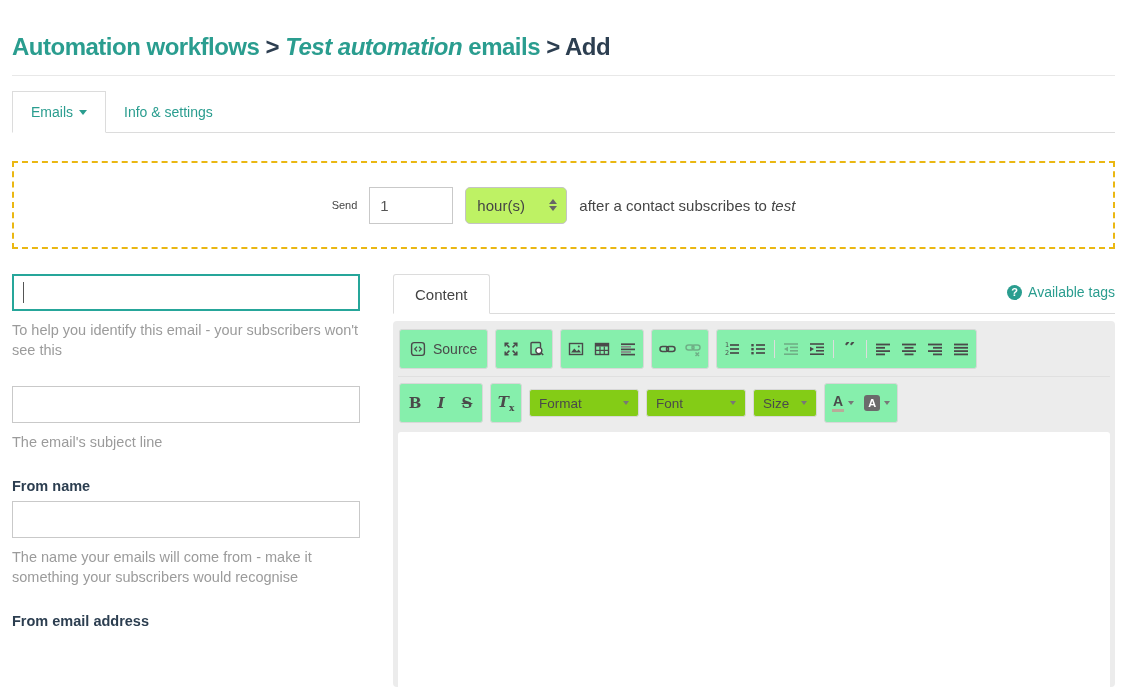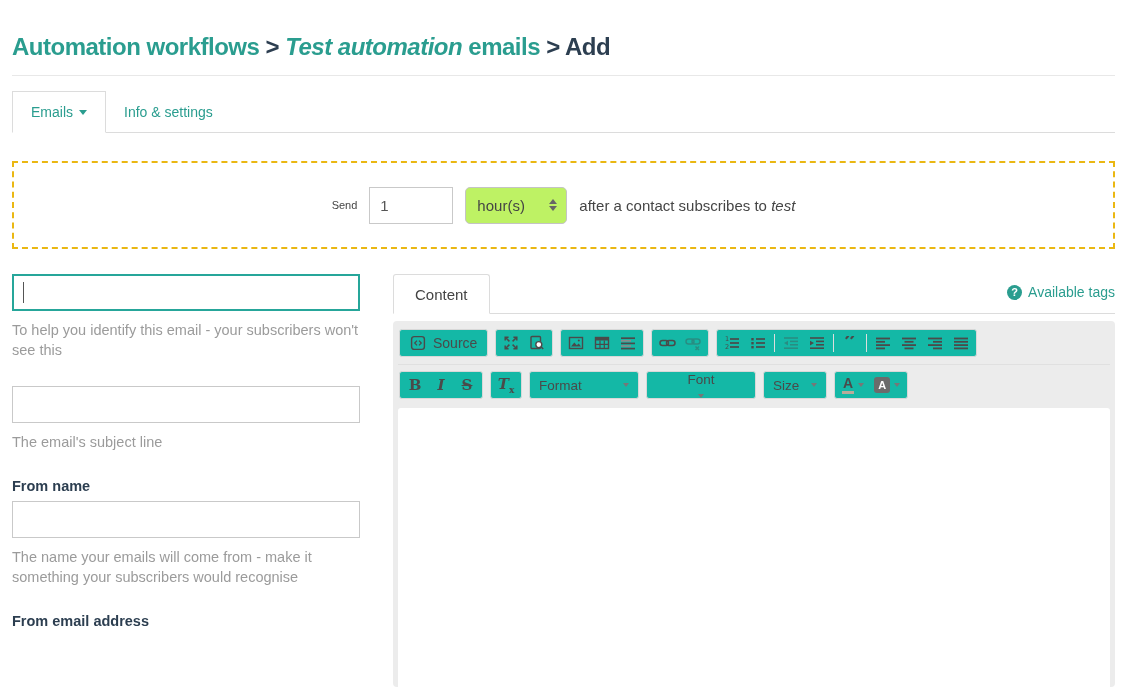--- a/index.html
+++ b/index.html
@@ -59,39 +59,39 @@
                padding-bottom:13px; cursor:pointer; }
   .q-icon { width:15px; height:15px; border-radius:50%; background:#2a9d8f; color:#fff;
             font-size:11px; font-weight:700; display:flex; align-items:center; justify-content:center; }
 
   
   .editor-panel { margin-top:7px; background:#ececec; border-radius:4px; padding:5px 5px 0;
                   height:366px; display:flex; flex-direction:column; }
   .tb-row { display:flex; gap:7px; align-items:center; }
   .tb-row1 { padding:3px 1px 7px; border-bottom:1px solid #e0e0e0; }
   .tb-row2 { padding:6px 1px 7px; }
-  .btn-group { background:#14b8a6; border:1px solid #d8d8d8; border-radius:3px; display:flex;
-               align-items:center; padding:1px 2px; height:28px; }
+  .btn-group { background:#86efac; border:1px solid #d8d8d8; border-radius:3px; display:flex;
+               align-items:center; padding:1px 2px; height:40px; }
   .tbtn { width:26px; height:24px; display:flex; align-items:center; justify-content:center;
           color:#4a4a4a; cursor:pointer; border-radius:2px; }
   .tbtn.disabled { opacity:.38; cursor:default; }
   .tsep { width:1px; height:18px; background:#ddd; margin:0 3px; }
   .source-btn { display:flex; align-items:center; gap:7px; padding:0 8px; height:24px;
                 font-size:14px; color:#4a4a4a; cursor:pointer; }
   .glyph-b { font-family:"DejaVu Serif",serif; font-weight:700; font-size:15px; }
   .glyph-i { font-family:"DejaVu Serif",serif; font-style:italic; font-weight:700; font-size:15px; }
   .glyph-s { font-family:"DejaVu Serif",serif; font-weight:700; font-size:15px; text-decoration:line-through; }
   .glyph-tx { font-family:"DejaVu Serif",serif; font-style:italic; font-weight:700; font-size:15px; }
   .glyph-tx sub { font-style:normal; font-size:9px; }
   .glyph-quote { font-family:"DejaVu Serif",serif; font-weight:700; font-size:22px; line-height:10px;
                  height:14px; overflow:hidden; display:inline-block; }
-  .dd { background:#14b8a6; border:1px solid #d8d8d8; border-radius:3px; height:28px;
+  .dd { background:#84cc16; border:1px solid #d8d8d8; border-radius:3px; height:28px;
         display:flex; align-items:center; justify-content:space-between; padding:0 9px;
         font-size:13.5px; color:#4a4a4a; cursor:pointer; }
-  .dd-format { width:110px; } .dd-font { width:110px;flex-direction:column; } .dd-size { width:64px; }
+  .dd-format { width:110px; } .dd-font { width:100px; } .dd-size { width:64px; }
   .dd-caret { width:0;height:0;border-left:3.5px solid transparent;border-right:3.5px solid transparent;border-top:4.5px solid #777; }
   .color-btn { display:flex; align-items:center; gap:4px; padding:0 5px; height:24px; cursor:pointer; }
   .color-a { font-weight:700; font-size:14px; color:#4a4a4a; border-bottom:3px solid #b9ab99; line-height:15px; padding:0 1px; }
   .bgcolor-a { width:16px; height:16px; border-radius:3px; background:#6b6b6b; color:#fff;
                font-weight:700; font-size:11px; display:flex; align-items:center; justify-content:center; }
   .edit-area { background:#fff; border-radius:3px 3px 0 0; flex:1; margin-top:2px; }
 
   svg.ic { display:block; }
 </style>
 </head>

